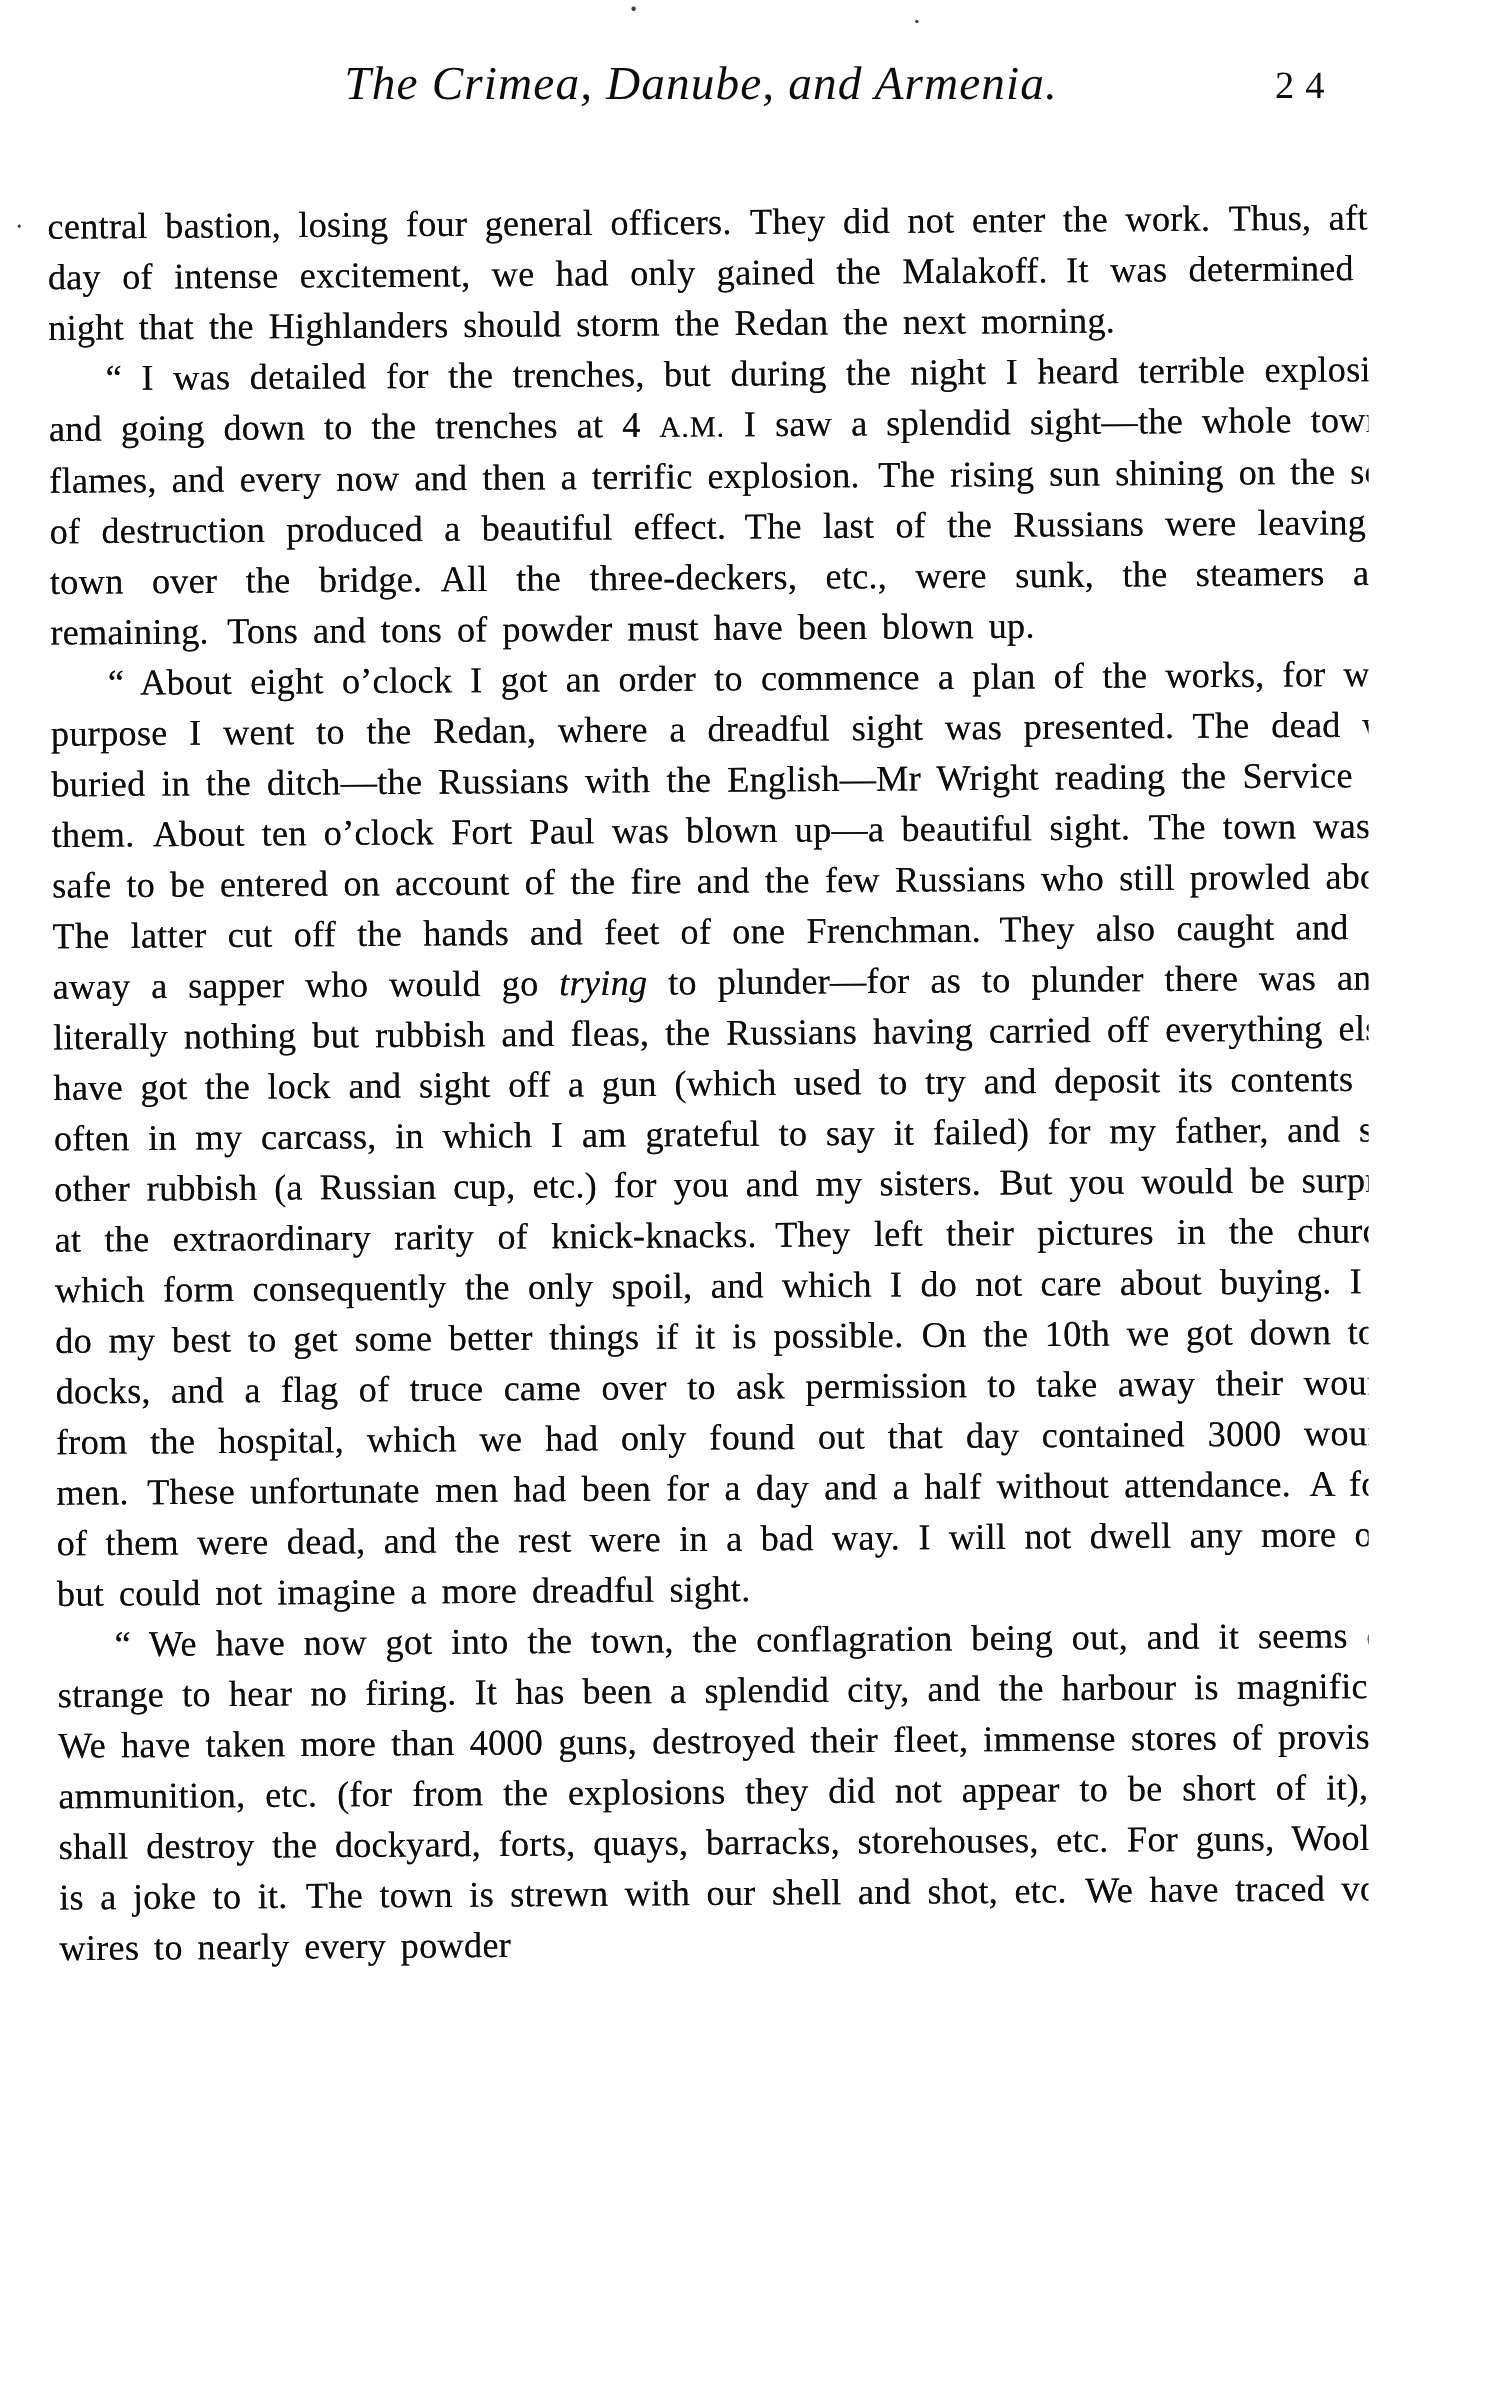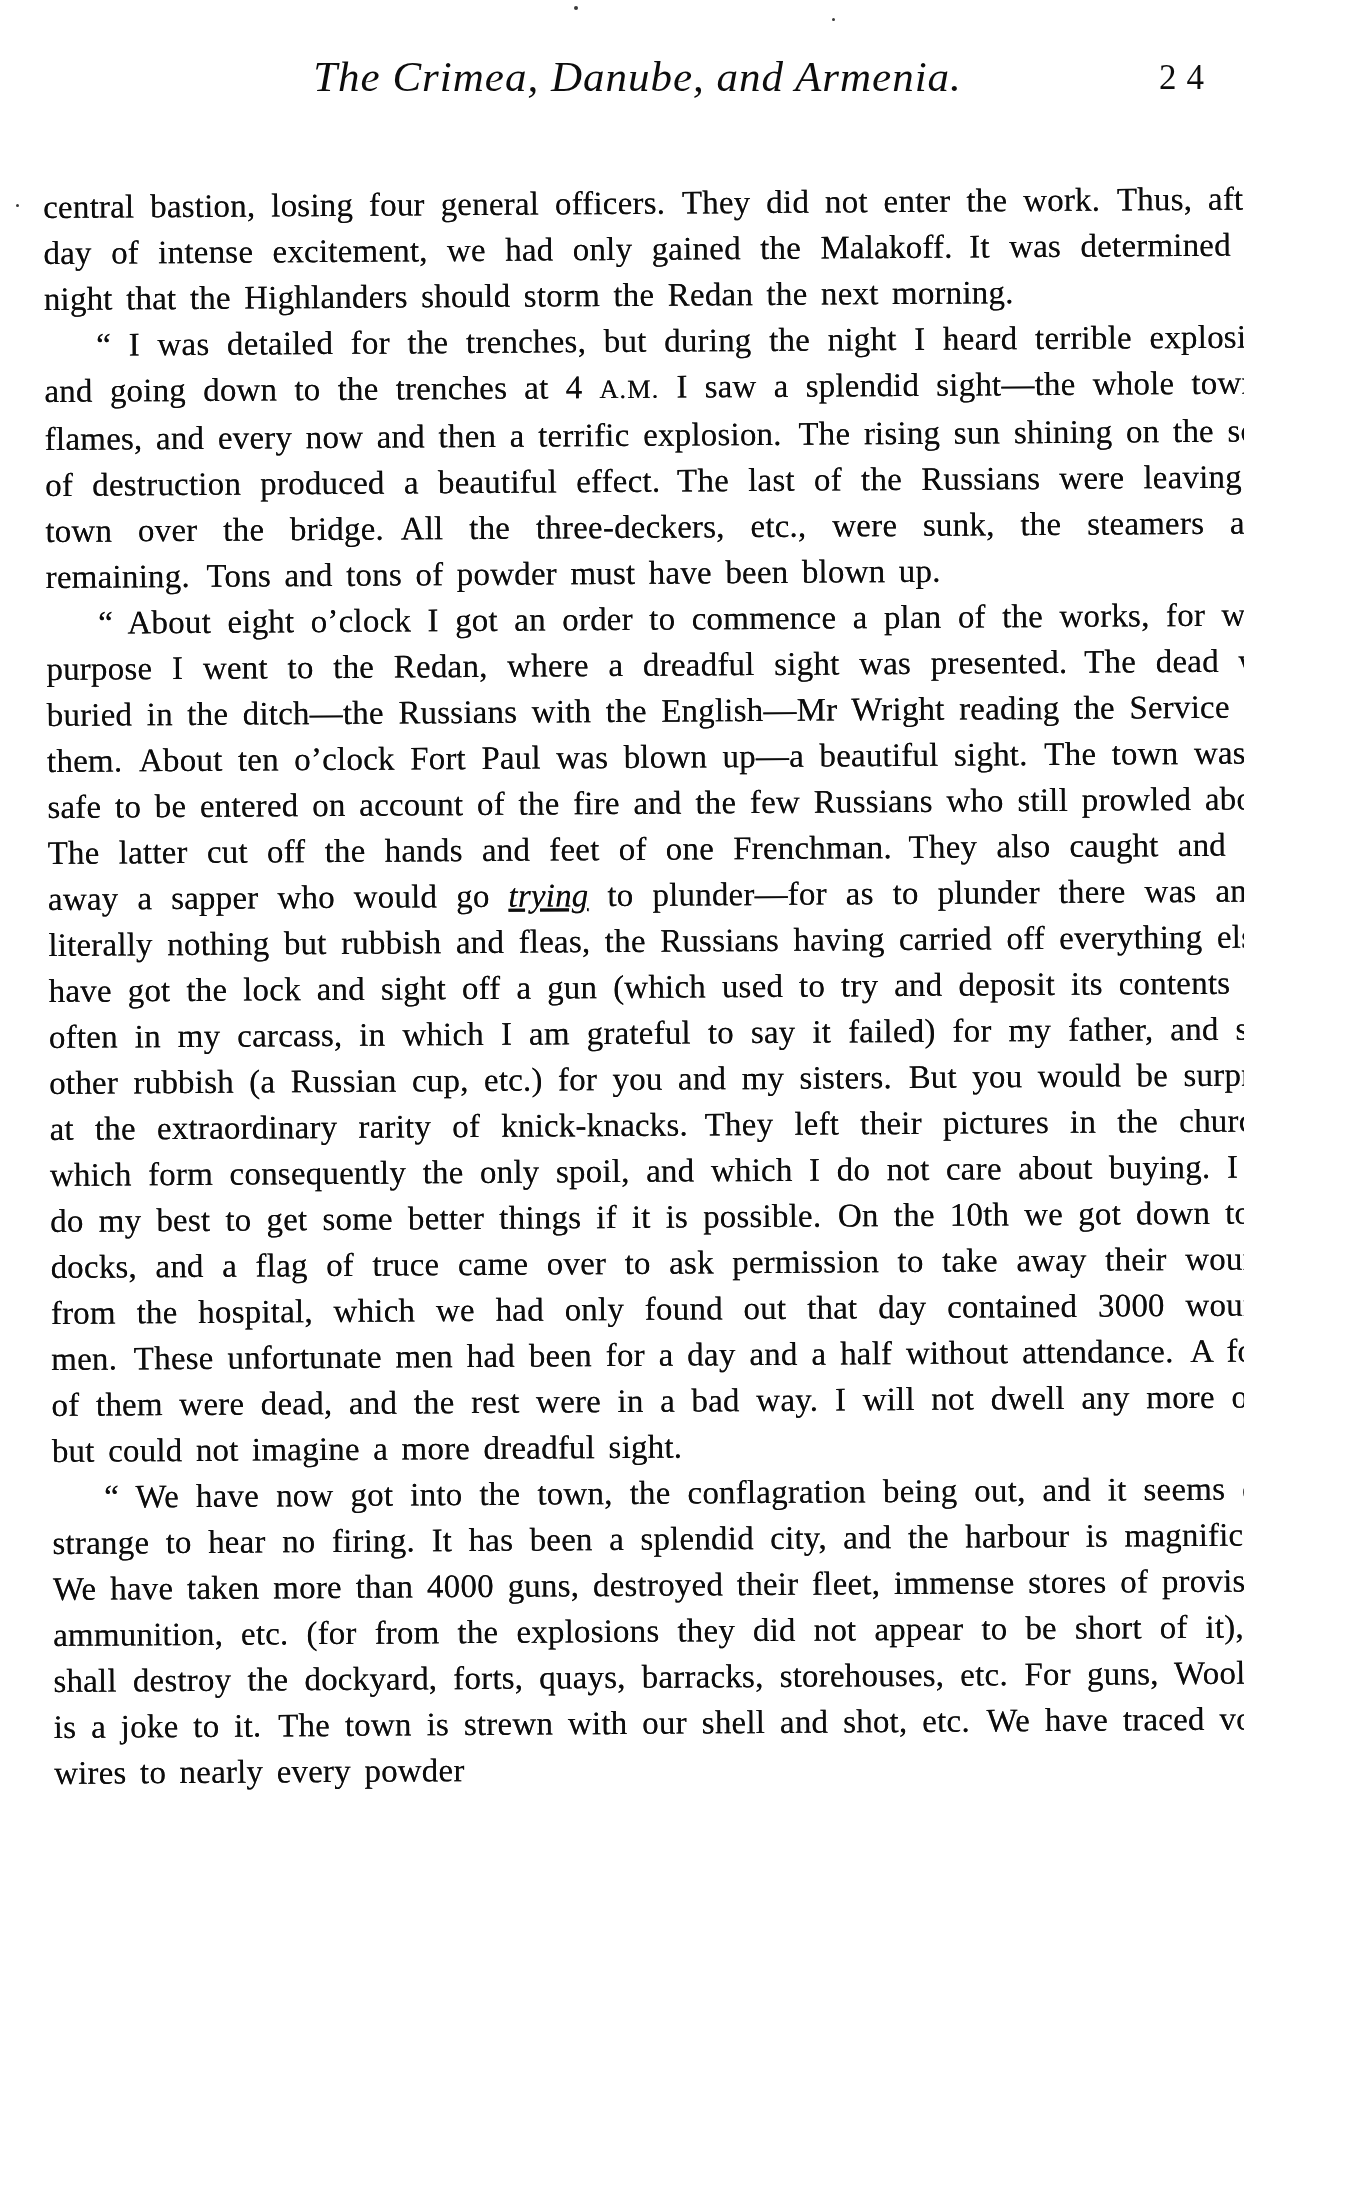--- a/index.html
+++ b/index.html
@@ -62,21 +62,20 @@
   .body-text p.indented {
     text-indent: 52px;
   }
   .sc {
     font-size: 0.8em;
     letter-spacing: 1px;
     margin-top: 32px;
   }
   .it {
     font-style: italic;
-    text-decoration: underline;
   }
   .speck {
     position: absolute;
     background: #3a3a3a;
     border-radius: 50%;
   }
 </style>
 </head>
 <body>
 

